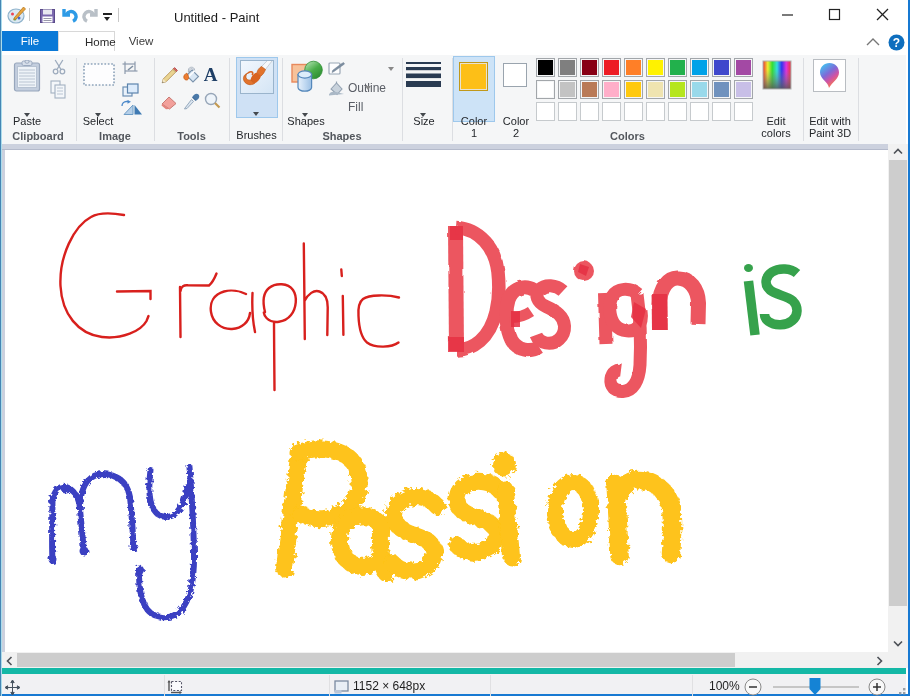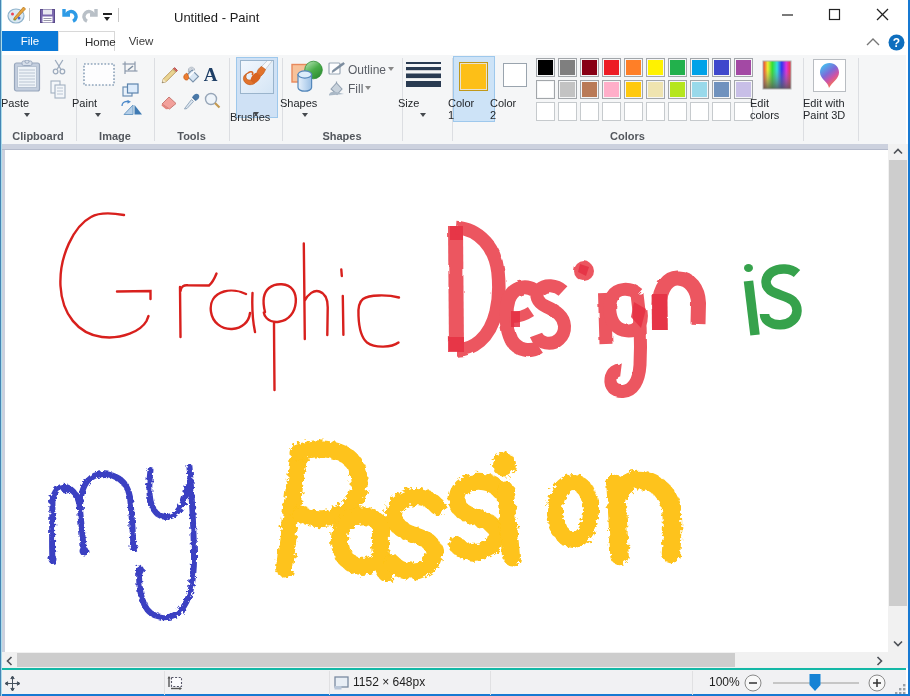--- a/index.html
+++ b/index.html
@@ -15,33 +15,33 @@
   
   #tabrow{left:0;top:30px;width:906px;height:25px;background:#fff;}
   .tab{position:absolute;top:1px;height:20px;line-height:20px;text-align:center;font-size:11.5px;color:#3b3b3b;}
   #tab-file{left:2px;width:56px;background:#0a79d7;color:#fff;}
   #tab-home{left:58px;width:57px;background:#fff;border:1px solid #d8d8d8;border-bottom:none;box-sizing:border-box;color:#2b2b2b;padding-left:26px;}
   #tab-view{left:115px;width:52px;}
   
   #ribbon{left:0;top:55px;width:906px;height:89px;background:#f5f6f7;}
   .gsep{position:absolute;top:3px;width:1px;height:83px;background:#dcdee2;}
   .glabel{position:absolute;top:75px;height:13px;line-height:13px;font-size:11px;color:#53575d;text-align:center;width:100%;font-weight:bold;}
-  .blabel{position:absolute;font-size:11px;color:#24272b;}
+  .blabel{position:absolute;font-size:11px;color:#24272b;text-align:center;margin-top:18px;}
   .darr{position:absolute;width:0;height:0;border-left:3.5px solid transparent;border-right:3.5px solid transparent;border-top:4px solid #45494e;}
   
   #canvasarea{left:0;top:144px;width:906px;height:508px;background:#ccd1de;}
   #canvasarea::before{content:"";position:absolute;left:0;top:5px;width:906px;height:1px;background:#b4bacb;}
   #paintcanvas{position:absolute;left:5px;top:6px;width:883px;height:502px;background:#fff;}
   
   .sb{background:#f1f1f1;}
   #vsb{left:888px;top:144px;width:20px;height:508px;}
   #hsb{left:0px;top:652px;width:888px;height:16px;border-bottom:1px solid #f1f1f1;box-sizing:border-box;}
   .thumb{position:absolute;background:#cdcdcd;}
   
-  #statusbar{left:0;top:668px;width:906px;height:26px;background:#f1f1f3;border-top:2px solid #14b8a6;box-sizing:border-box;}
+  #statusbar{left:0;top:668px;width:906px;height:26px;background:#f1f1f3;border-top:6px solid #14b8a6;box-sizing:border-box;}
   .ssep{position:absolute;top:1px;width:1px;height:24px;background:#e0e0e2;}
   .stxt{position:absolute;font-size:12px;color:#1e1e1e;}
   .pc{position:absolute;width:15px;height:15px;padding:1px;border:1px solid #a2a6aa;background-clip:content-box;background-color:#fff;}
   .pe{position:absolute;width:17px;height:17px;border:1px solid #c6cacd;background:#fff;}
 </style>
 </head>
 <body>
 <div class="win"></div>
 <div class="bleft1"></div>
 <div class="bleft2"></div>
@@ -141,21 +141,21 @@
     <g stroke="#b9c4d2" stroke-width="1">
         <line x1="7" y1="8" x2="13" y2="8"></line>
         <line x1="7" y1="11" x2="13" y2="11"></line>
         <line x1="7" y1="14" x2="13" y2="14"></line>
       </g>
   </svg>
 
   <svg class="abs" style="left:83px;top:8px" width="32" height="23" viewBox="0 0 32 23">
     <rect x="1" y="1" width="30" height="21" fill="#fdfdfe" stroke="#5a7a9c" stroke-width="1.1" stroke-dasharray="1.7 1.7"></rect>
   </svg>
-  <div class="blabel" style="left:72px;top:42px;width:52px">Paint</div>
+  <div class="blabel" style="left:72px;top:42px;width:52px">Select</div>
   <div class="darr" style="left:94.5px;top:58px"></div>
   <svg class="abs" style="left:122px;top:6px" width="16" height="13" viewBox="0 0 16 13">
     <g fill="none" stroke="#8b99ab" stroke-width="1.2">
       <line x1="0.5" y1="3" x2="13" y2="3"></line>
         <line x1="3" y1="0.5" x2="3" y2="13"></line>
       <line x1="13" y1="0.5" x2="13" y2="10"></line>
         <line x1="3" y1="10" x2="15.5" y2="10"></line>
     </g>
     <path d="M5.5 8.5 L10.5 4.5 L11.5 5.5 L6.5 9.5 Z" fill="#7e8ea0"></path>
   </svg>

